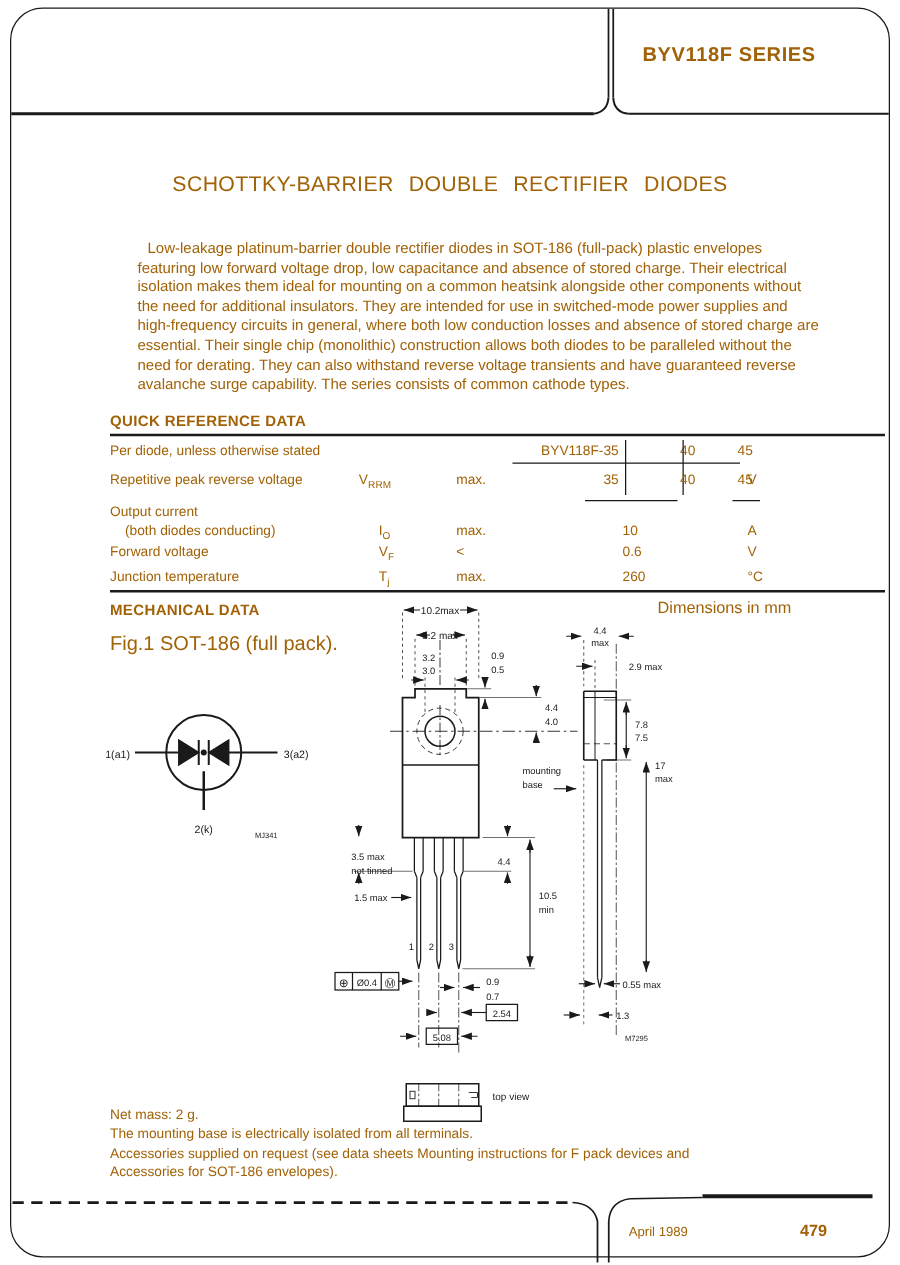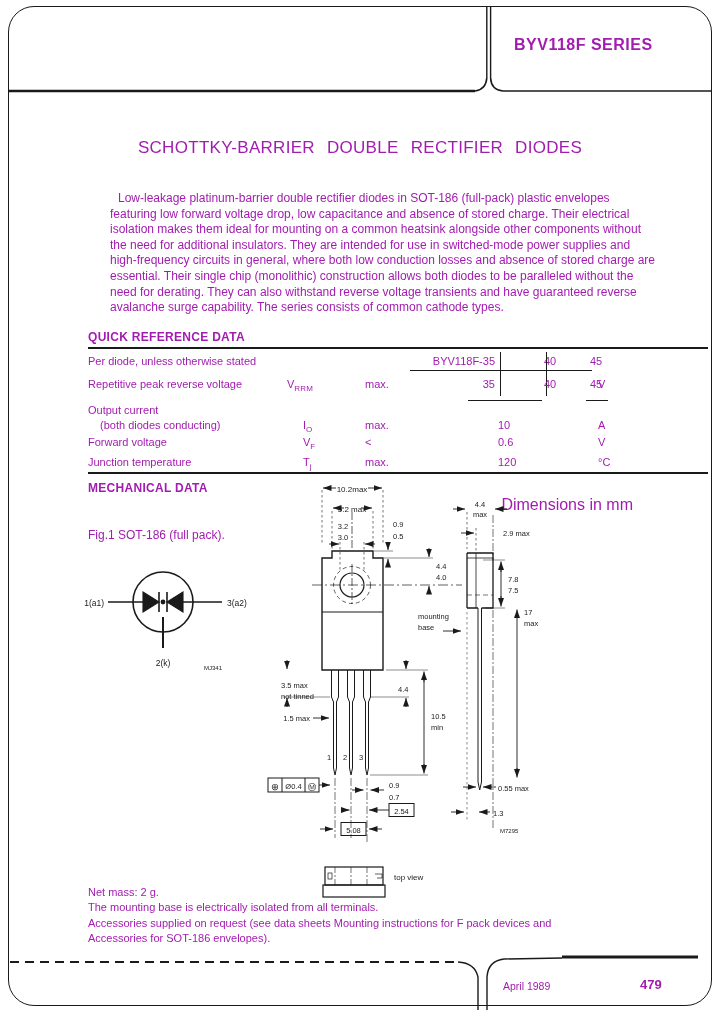--- a/index.html
+++ b/index.html
@@ -1,18 +1,18 @@
 <!DOCTYPE html>
 <html><head>
 <meta charset="utf-8">
 <style>
   html,body{margin:0;padding:0;background:#e8e8e8;}
   .page{
     position:relative;width:720px;height:1012px;margin:0 auto;
-    background:#ffffff;color:#a21caf;
+    background:#ffffff;color:#a16207;
     font-family:"Liberation Sans", sans-serif;
     overflow:hidden;
   }
   .page-border{
     position:absolute;left:8px;top:6px;width:702px;height:998px;
     border:1.6px solid #1a1a1a;border-radius:26px;pointer-events:none;
   }
   svg{display:block;}
   svg text{fill:#1a1a1a;font-family:"Liberation Sans", sans-serif;}
   .abs{position:absolute;}
@@ -23,22 +23,22 @@
   
   .qrd{left:88px;top:330px;width:620px;height:150px;font-size:11px;}
   .qrd .heading{position:absolute;left:0;top:0;font-size:12px;font-weight:700;letter-spacing:.3px;}
   .hline{position:absolute;background:#1a1a1a;}
   .cell{position:absolute;white-space:nowrap;}
   .r{text-align:right;} .c{text-align:left;padding-left:44px;}
   .sub{font-size:8px;vertical-align:-3px;letter-spacing:.2px;}
   .vbar{position:absolute;width:1.4px;background:#1a1a1a;}
   
   .mech-heading{left:88px;top:481px;font-size:12px;font-weight:700;letter-spacing:.3px;}
-  .dim-note{left:88px;top:496px;width:545px;text-align:right;font-size:16px;}
-  .fig-caption{left:88px;top:528px;font-size:12px;}
+  .dim-note{left:88px;top:478px;width:545px;text-align:right;font-size:13px;}
+  .fig-caption{left:88px;top:507px;font-size:16px;}
   .notes{left:88px;top:885px;width:560px;font-size:11px;line-height:15.4px;}
   .footer-date{left:503px;top:980px;font-size:10.5px;}
   .footer-page{left:640px;top:977px;font-size:13px;font-weight:700;}
 </style>
 </head>
 <body>
 
 <div class="page">
   <div class="page-border"></div>
 
@@ -96,21 +96,21 @@
 
     <span class="cell" style="left:0;top:106px">Forward voltage</span>
     <span class="cell" style="left:215px;top:106px"><span>V</span><span class="sub">F</span></span>
     <span class="cell" style="left:277px;top:106px">&lt;</span>
     <span class="cell c" style="left:366px;top:106px;width:138px">0.6</span>
     <span class="cell" style="left:510px;top:106px">V</span>
 
     <span class="cell" style="left:0;top:126px">Junction temperature</span>
     <span class="cell" style="left:215px;top:126px"><span>T</span><span class="sub">j</span></span>
     <span class="cell" style="left:277px;top:126px">max.</span>
-    <span class="cell c" style="left:366px;top:126px;width:138px">120</span>
+    <span class="cell c" style="left:366px;top:126px;width:138px">260</span>
     <span class="cell" style="left:510px;top:126px">°C</span>
 
     <div class="hline" style="left:0;top:142px;width:620px;height:2.4px"></div>
   </div>
 
   <div class="abs mech-heading">MECHANICAL DATA</div>
   <div class="abs dim-note">Dimensions in mm</div>
   <div class="abs fig-caption">Fig.1 SOT-186 (full pack).</div>
 
   <svg class="abs" style="left:80px;top:475px" width="560" height="475" viewBox="80 475 560 475">

